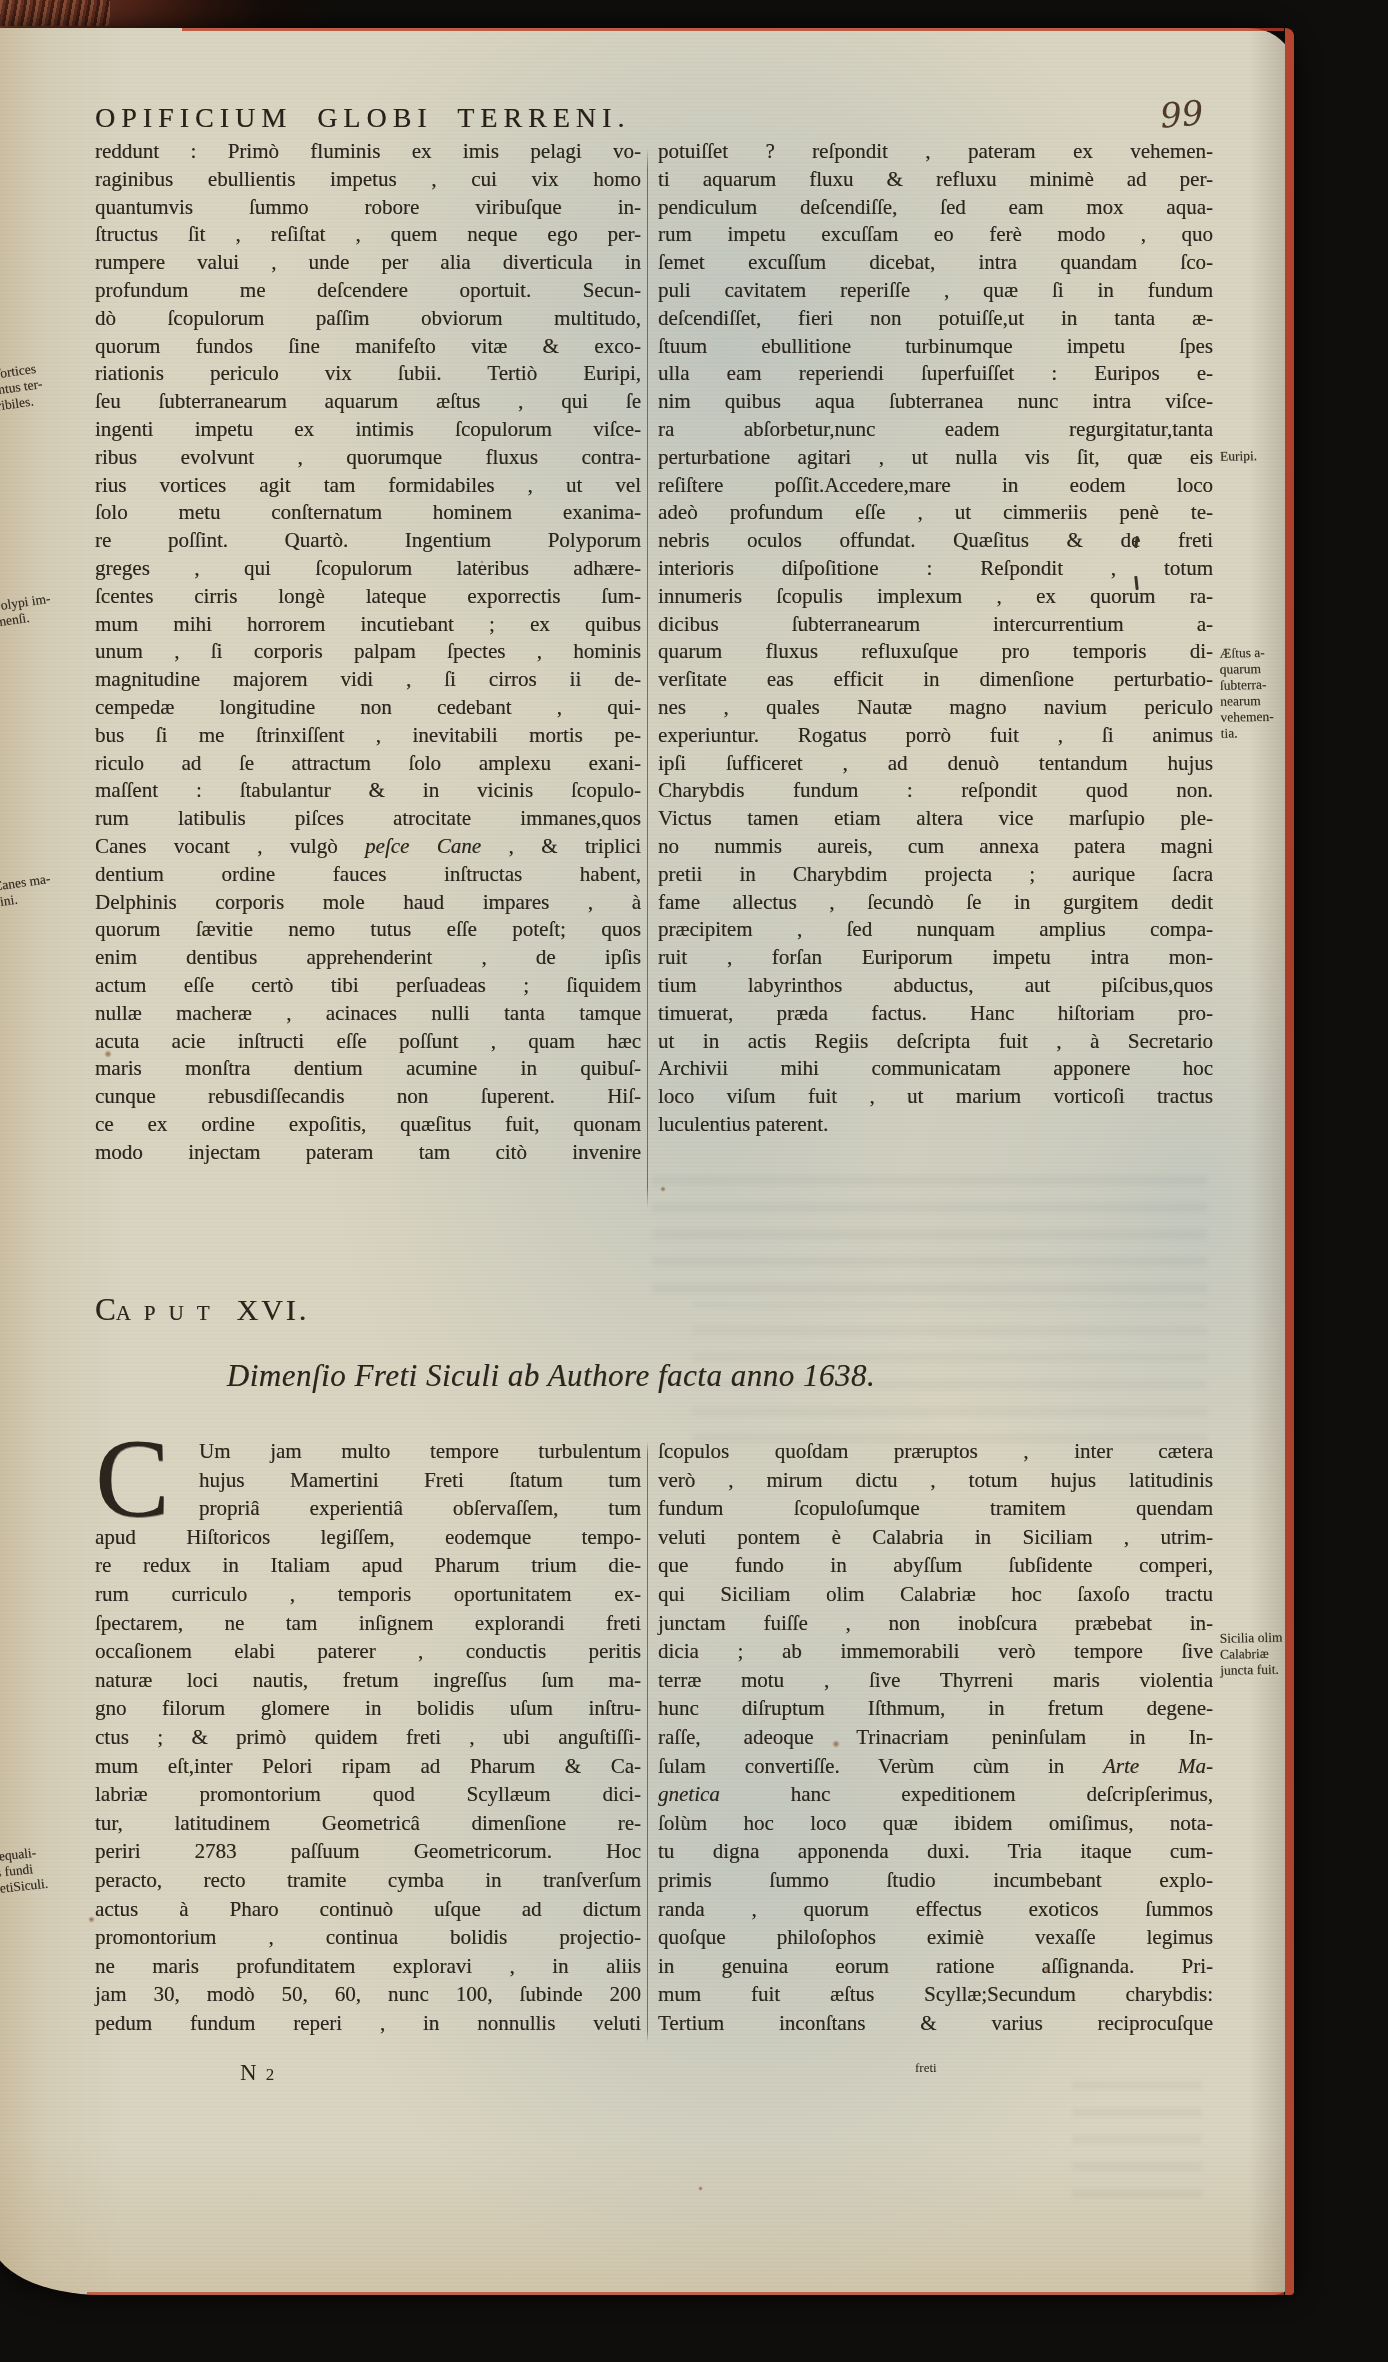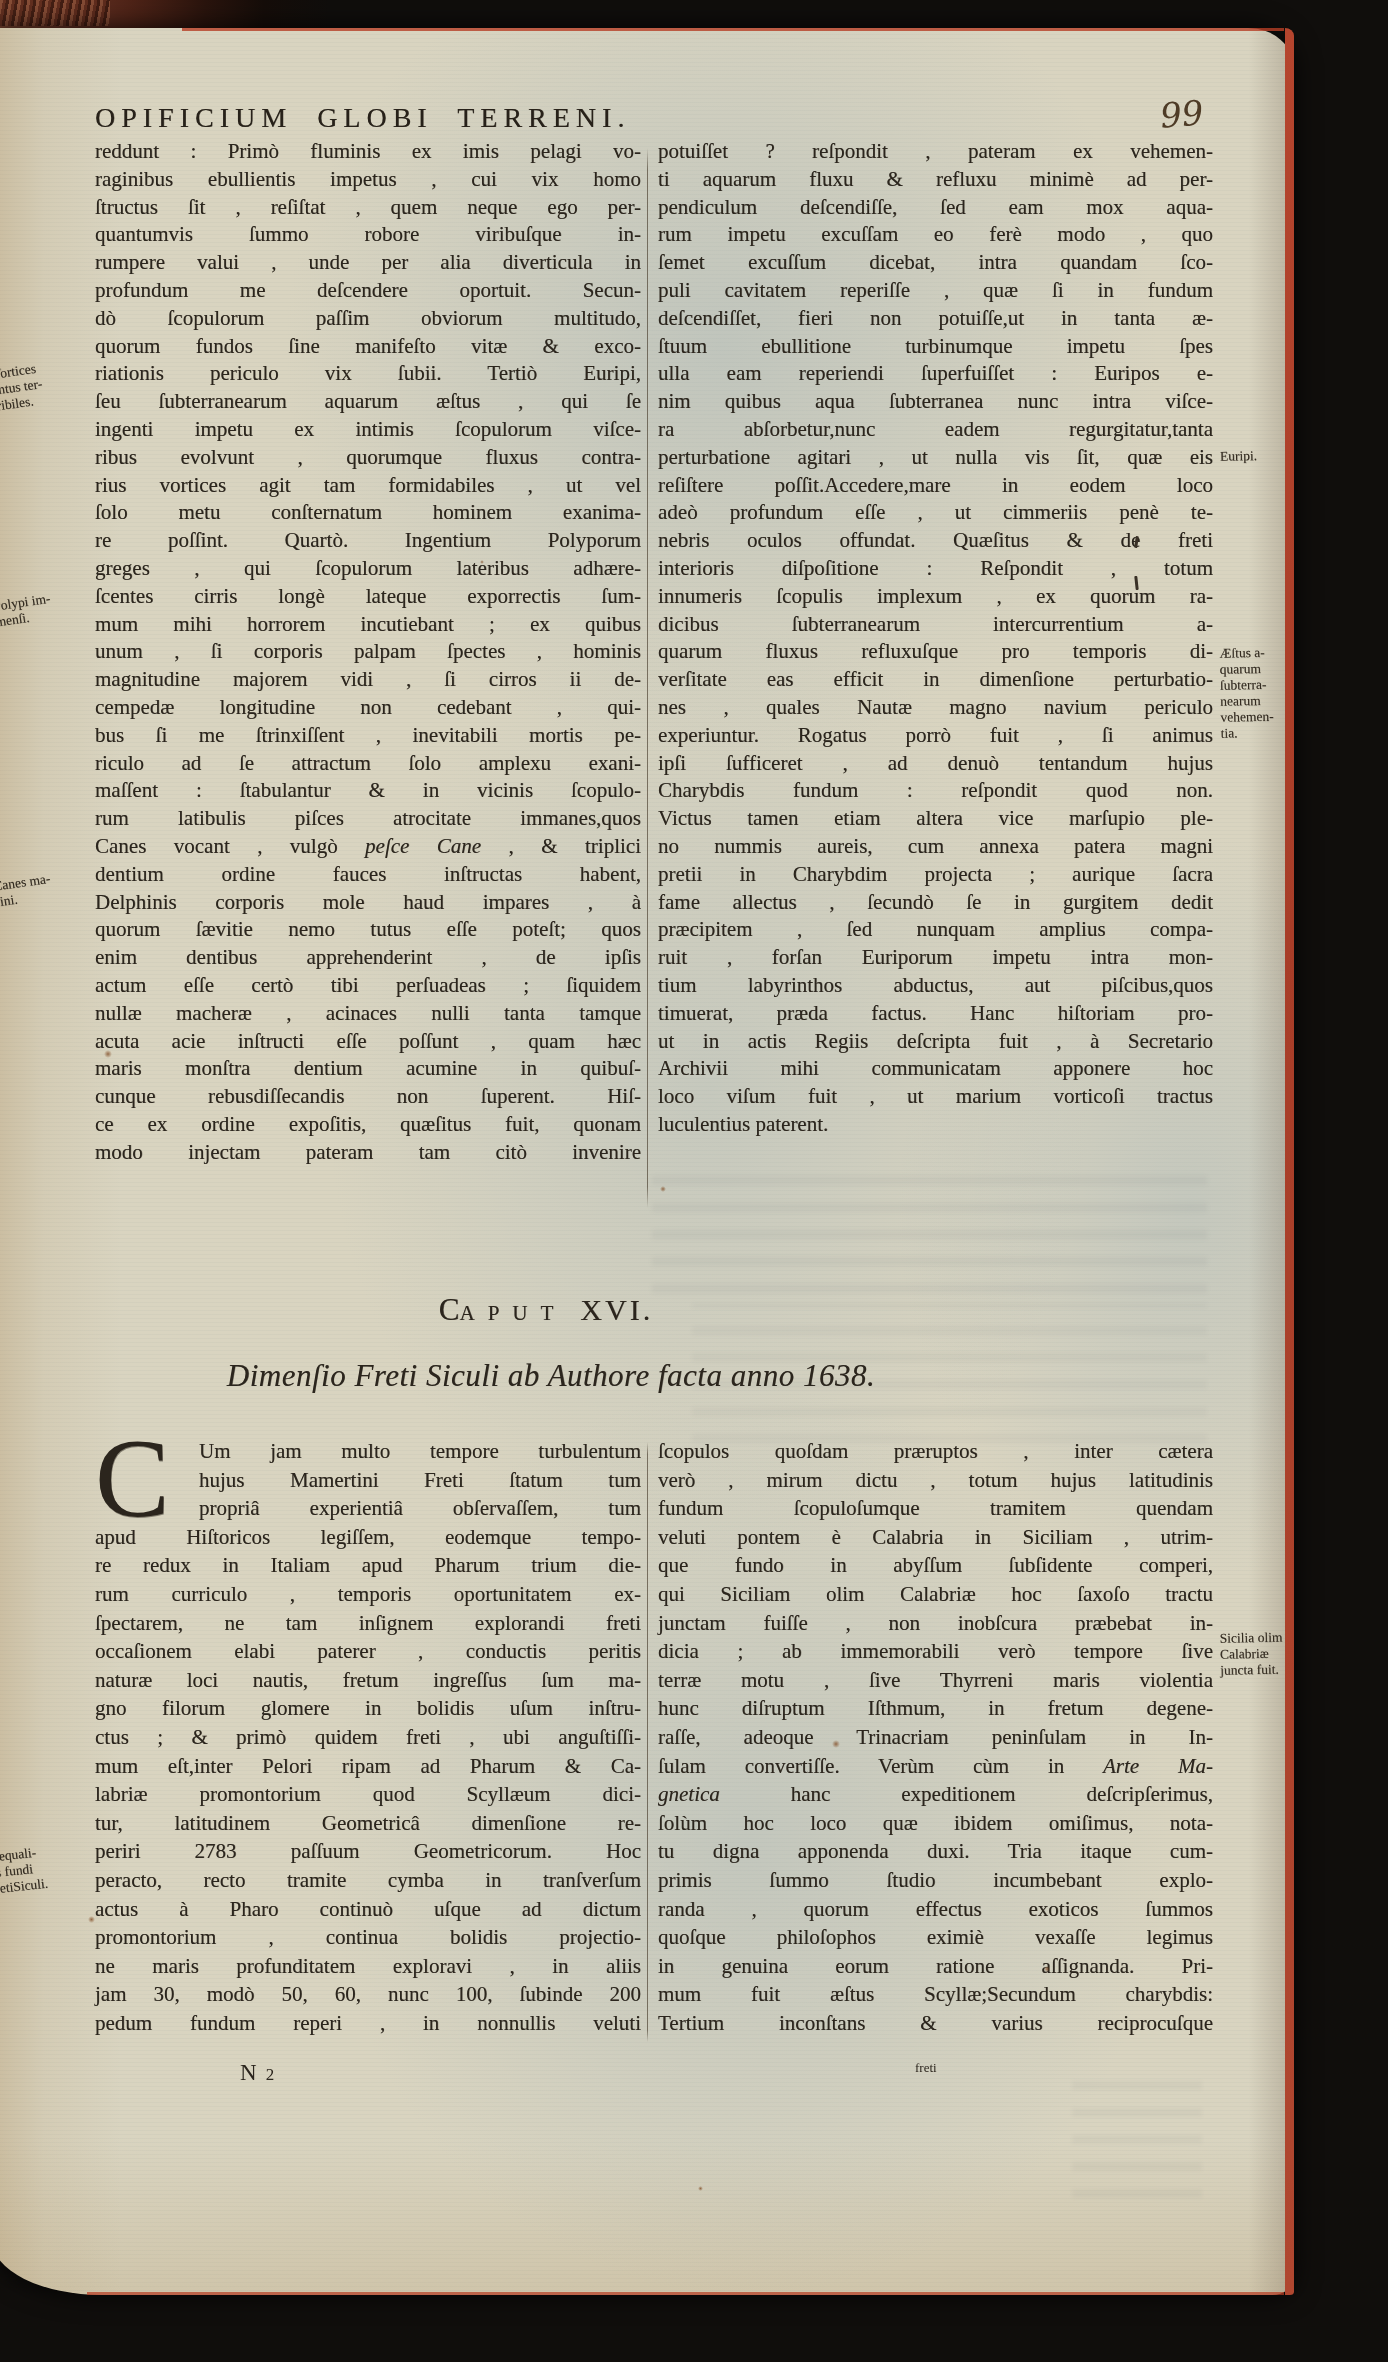--- a/index.html
+++ b/index.html
@@ -55,21 +55,21 @@
   .tl.endp{text-align-last:left;}
   .tl i{font-style:italic;}
 
   
   .mnote{position:absolute;font-size:13.5px;line-height:16px;color:#332b20;
     text-shadow:.3px .3px .3px rgba(43,37,29,.4);}
   .mnote.mleft{left:2px;width:96px;transform:rotate(-8deg);}
   .mnote.mright{left:1228px;width:80px;transform:rotate(-1deg);}
 
   
-  .caput{position:absolute;left:103px;top:1264px;width:902px;text-align:center;color:#2b251d;
+  .caput{position:absolute;left:103px;top:1264px;width:902px;color:#2b251d;
     text-shadow:.4px .4px .4px rgba(43,37,29,.5);}
   .caput .cinit{font-size:31px;}
   .caput .crest{font-size:21px;letter-spacing:13px;}
   .caput .cnum{font-size:30px;letter-spacing:3px;margin-left:14px;}
   .subtitle{position:absolute;left:103px;top:1330px;width:912px;text-align:center;
     font-style:italic;font-size:31px;color:#2b251d;letter-spacing:.5px;
     text-shadow:.4px .4px .4px rgba(43,37,29,.45);}
 
   
   .dropcap{float:left;width:104px;height:82px;font-size:112px;line-height:82px;
@@ -107,22 +107,22 @@
     <div class="bleed b2"></div>
     <div class="bleed b3"></div>
 
     <div class="running-head">OPIFICIUM GLOBI TERRENI.</div>
     <div class="folio">99</div>
 
     <div class="cols upper ink">
       <div class="c-left">
           <div class="tl">reddunt : Primò fluminis ex imis pelagi vo-</div>
           <div class="tl">raginibus ebullientis impetus , cui vix homo</div>
+          <div class="tl">quantumvis ſummo robore viribuſque in-</div>
           <div class="tl">ſtructus ſit , reſiſtat , quem neque ego per-</div>
-          <div class="tl">quantumvis ſummo robore viribuſque in-</div>
           <div class="tl">rumpere valui , unde per alia diverticula in</div>
           <div class="tl">profundum me deſcendere oportuit. Secun-</div>
           <div class="tl">dò ſcopulorum paſſim obviorum multitudo,</div>
           <div class="tl">quorum fundos ſine manifeſto vitæ &amp; exco-</div>
           <div class="tl">riationis periculo vix ſubii. Tertiò Euripi,</div>
           <div class="tl">ſeu ſubterranearum aquarum æſtus , qui ſe</div>
           <div class="tl">ingenti impetu ex intimis ſcopulorum viſce-</div>
           <div class="tl">ribus evolvunt , quorumque fluxus contra-</div>
           <div class="tl">rius vortices agit tam formidabiles , ut vel</div>
           <div class="tl">ſolo metu conſternatum hominem exanima-</div>

